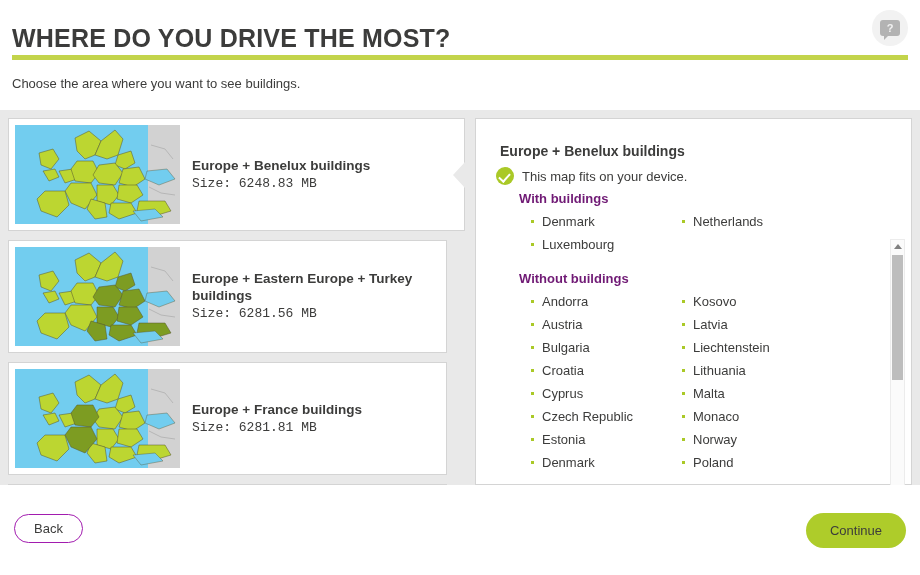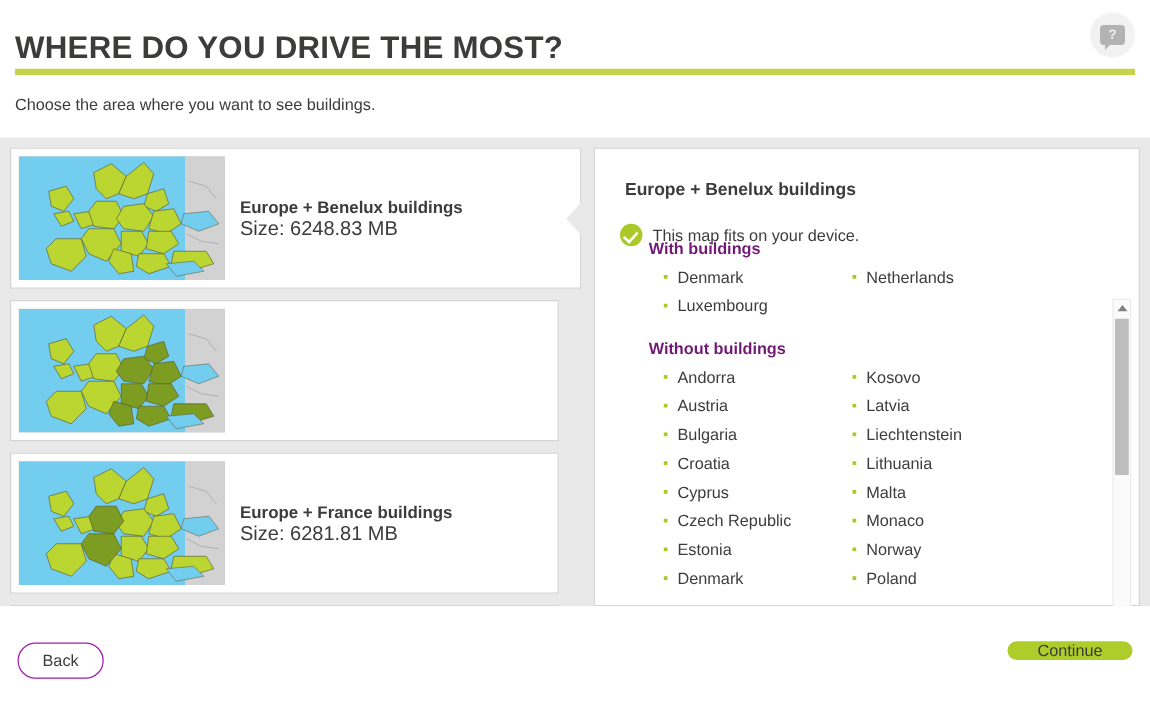--- a/index.html
+++ b/index.html
@@ -68,33 +68,33 @@
     border-top: 13px solid transparent;
     border-bottom: 13px solid transparent;
     border-right: 12px solid #e9e9e9;
   }
   .thumb {
     width: 165px; height: 99px; margin: 6px 0 0 6px;
     background: #d2d2d2; position: relative; overflow: hidden; flex: none;
   }
   .card-text { padding: 0 12px; display:flex; flex-direction:column; justify-content:center; }
   .card-title { font-size: 13.5px; font-weight: bold; color:#3c3c3b; line-height: 17px; }
-  .card-size  { font-size: 16px; color:#3c3c3b; line-height: 18px; margin-top: 1px; }
+  .card-size  { font-size: 13px; color:#3c3c3b; line-height: 18px; margin-top: 1px; font-family: Liberation Mono, monospace; }
 
   
   .detail {
     position: absolute; left: 475px; top: 8px; width: 437px; height: 367px;
     background: #fff; border: 1px solid #d4d4d4;
   }
   .detail-title {
     position: absolute; left: 24px; top: 24px;
     font-size: 14px; font-weight: bold; color:#3c3c3b;
   }
   .fits-row {
-    position: absolute; left: 20px; top: 60px;
+    position: absolute; left: 20px; top: 48px;
     display: flex; align-items: center; gap: 8px;
   }
   .check-icon {
     width: 18px; height: 18px; border-radius: 50%;
     background: #aac927; position: relative; flex: none;
   }
   .check-icon:after {
     content:""; position:absolute; left:5px; top:4px;
     width:5px; height:9px; border:solid #fff; border-width: 0 2px 2px 0;
     transform: rotate(42deg);
@@ -143,21 +143,21 @@
   
   .footer { position:absolute; left:0; top:485px; width:920px; height:90px; background:#fff; }
   .btn-back {
     position:absolute; left:14px; top:29px;
     padding: 6px 19px; border-radius: 16px;
     border: 1px solid #a21caf; background:#fff;
     font-size: 13px; color:#3c3c3b; cursor: pointer;
   }
   .btn-continue {
     position:absolute; right:14px; top:28px;
-    padding: 0 24px; border-radius: 18px; border: none;
+    padding: 10px 24px; border-radius: 18px; border: none;
     background:#aecc2a; font-size: 13px; color:#3c3c3b; cursor:pointer;
   }
   svg { display:block; }
 </style>
 </head>
 <body>
 
 <div class="screen">
 
   <div class="header">
@@ -241,20 +241,24 @@
             <g fill="#72cdef" stroke="#55552f" stroke-width="0.4">
               <path d="M132 46 L152 44 L160 54 L144 60 L130 54 Z"></path>
               <path d="M118 86 L140 84 L148 92 L126 96 Z"></path>
             </g>
             <g stroke="#9a9a9a" stroke-width="0.5" fill="none">
               <path d="M136 20 L150 24 L158 34"></path>
               <path d="M134 62 L146 68 L160 70"></path>
             </g>
           </svg>
         </div>
+        <div class="card-text">
+          <div class="card-title">Europe + Eastern Europe + Turkey buildings</div>
+          <div class="card-size">Size: 6281.56 MB</div>
+        </div>
       </div>
 
       <div class="map-card">
         <div class="thumb">
           <svg width="165" height="99" viewBox="0 0 165 99">
             <rect x="0" y="0" width="165" height="99" fill="#d2d2d2"></rect>
             <rect x="0" y="0" width="133" height="99" fill="#72cdef"></rect>
             <g stroke="#55552f" stroke-width="0.5" fill="#bcd631">
               <path d="M60 13 L74 6 L86 16 L80 30 L70 34 L62 26 Z"></path>
               <path d="M86 16 L100 5 L108 14 L103 30 L92 34 L80 30 Z"></path>

